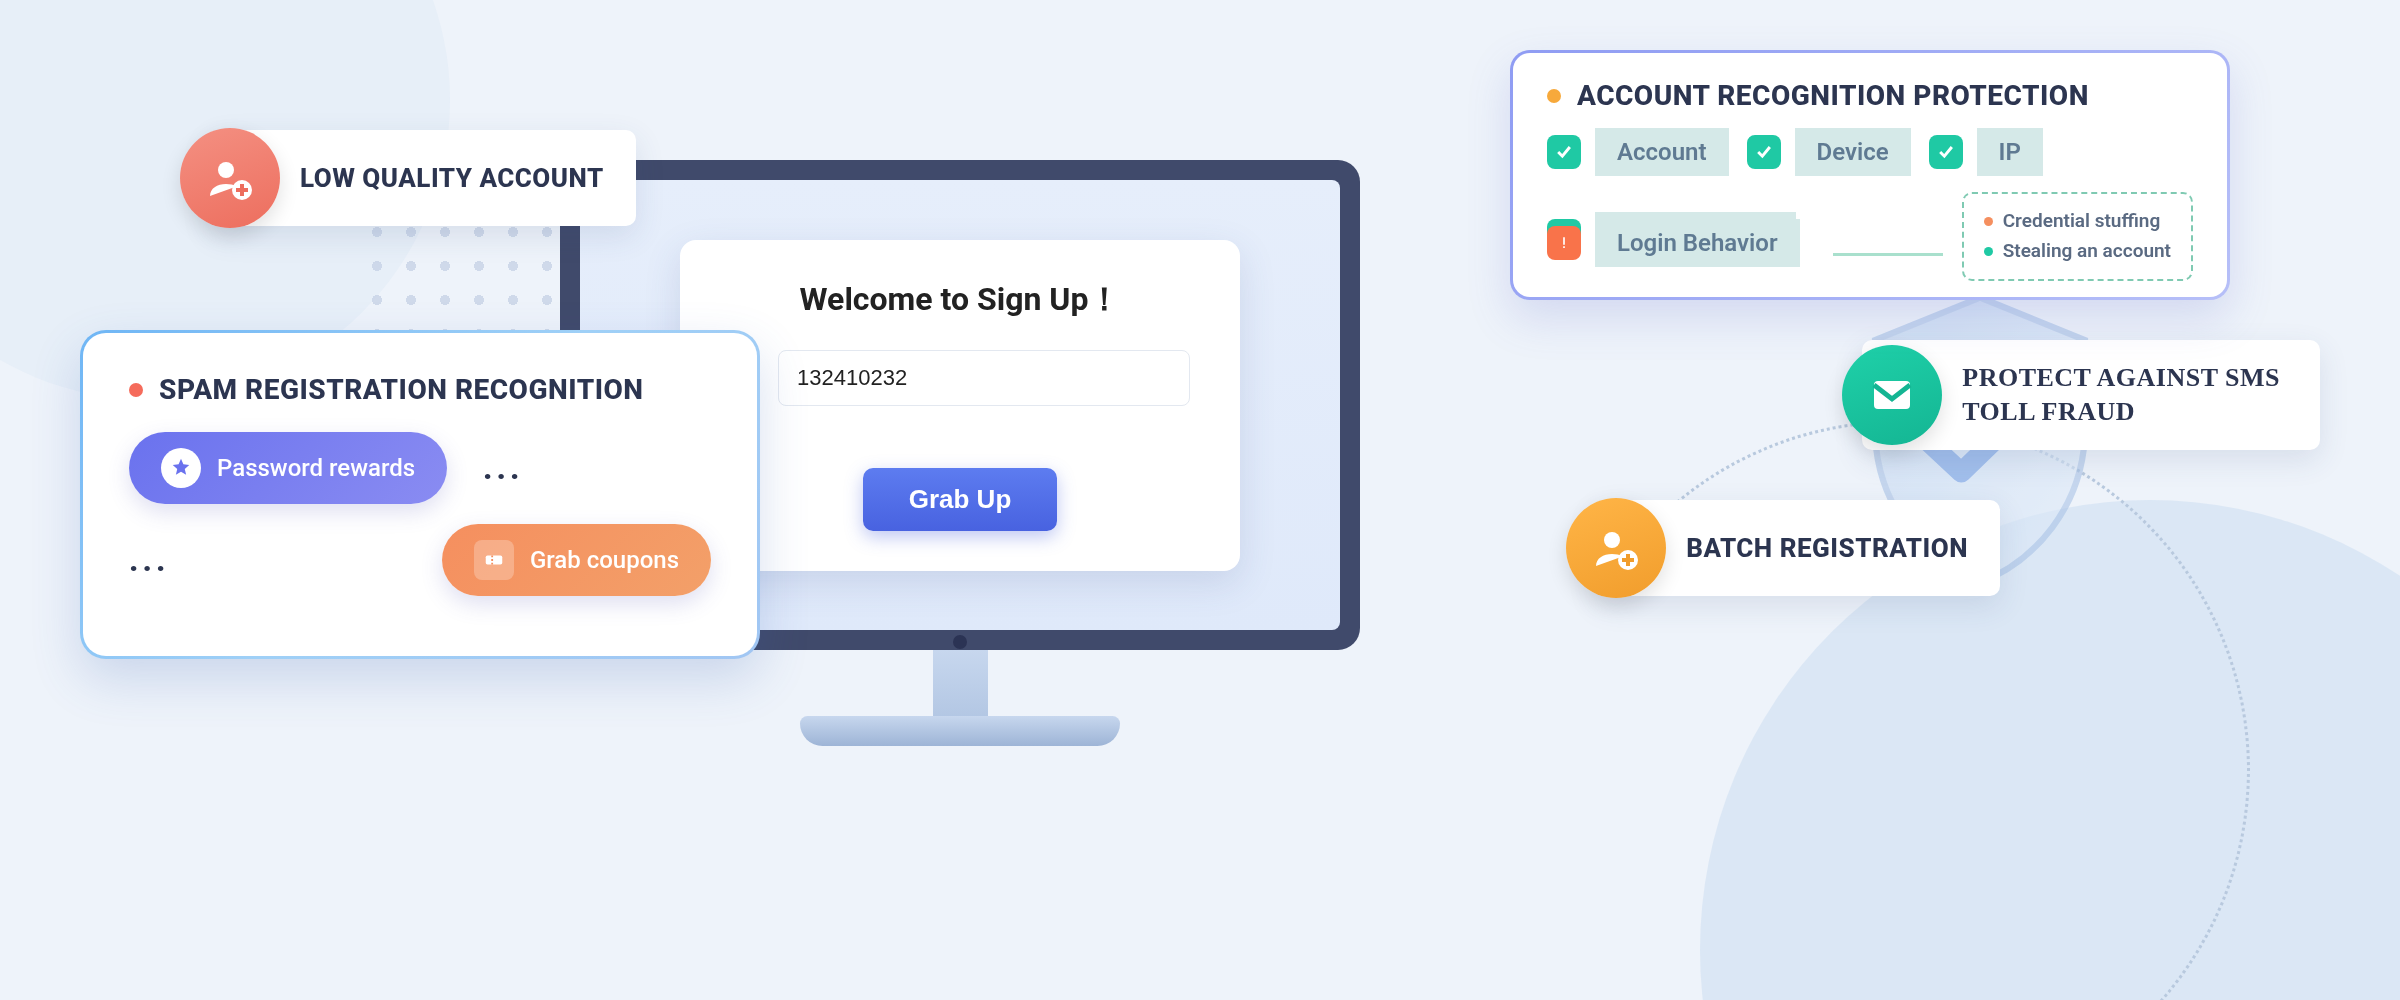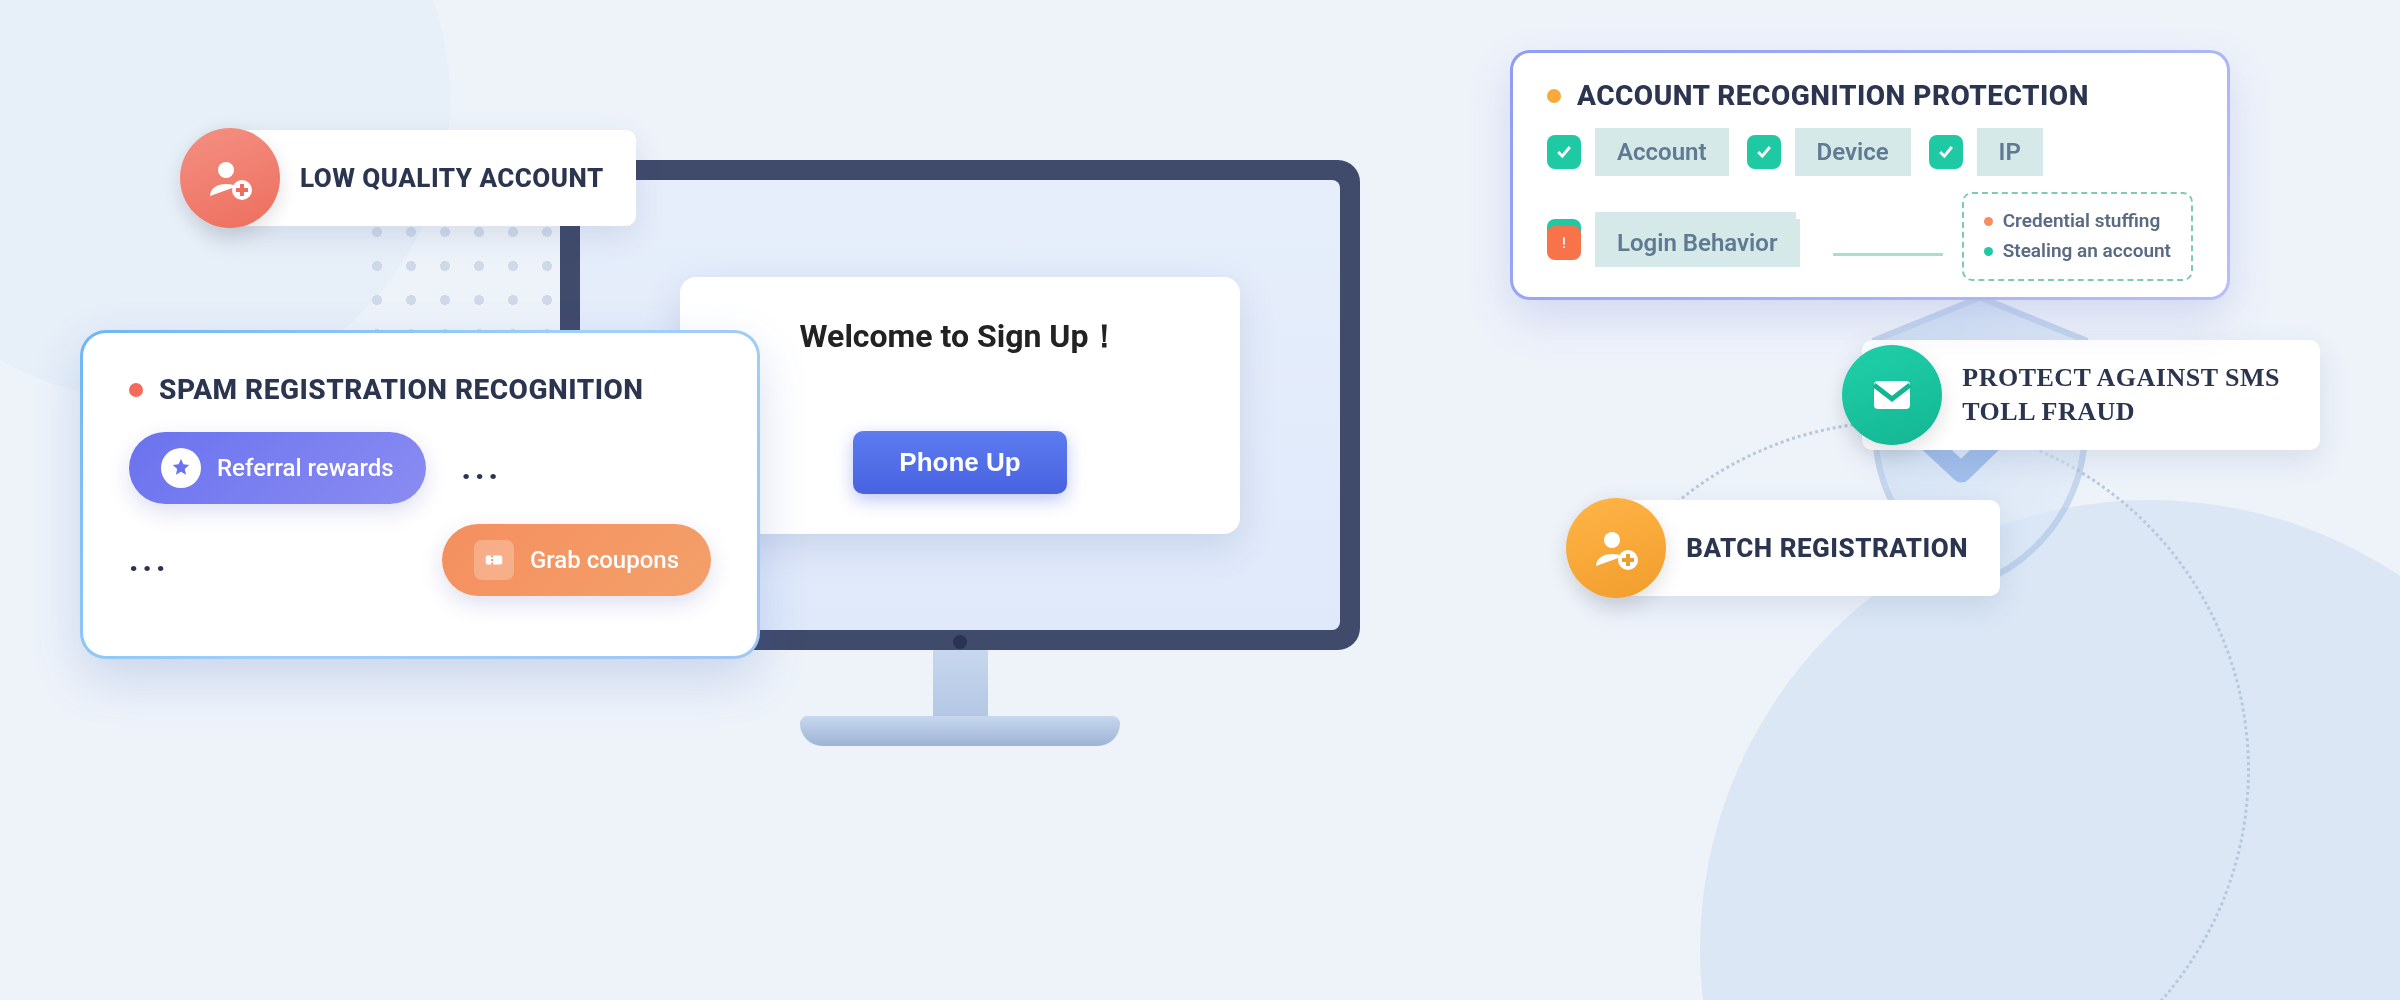--- a/index.html
+++ b/index.html
@@ -91,27 +91,36 @@
 <div class="dotted-arc"></div>
 <div class="dot-grid"></div>
 
 <div class="monitor">
   <div class="monitor-bezel">
     <div class="monitor-screen">
       <div class="signup-card">
         <div class="signup-title">Welcome to Sign Up！</div>
         <div class="field-row">
           <span class="field-icon">
+            <svg viewBox="0 0 24 24" width="28" height="28" fill="#9aa6bb">
+                <circle cx="12" cy="8" r="4.5"></circle>
+                <path d="M4 21c0-4 4-6 8-6s8 2 8 6v1H4z"></path>
+              </svg>
+          </span>
+          <input class="field-input" value="132410232" style="">
+        </div>
+        <div class="field-row">
+          <span class="field-icon">
             <svg viewBox="0 0 24 24" width="26" height="26" fill="none" stroke="#c7cfdc" stroke-width="2">
                 <rect x="5" y="10" width="14" height="10" rx="2"></rect>
                 <path d="M8 10V7a4 4 0 018 0v3"></path>
               </svg>
           </span>
         </div>
-        <button class="signup-btn">Phone Up</button>
+        <button class="signup-btn">Grab Up</button>
       </div>
     </div>
   </div>
   <div class="monitor-cam"></div>
   <div class="monitor-neck"></div>
   <div class="monitor-base"></div>
 </div>
 
 <svg class="shield" viewBox="0 0 200 240">
   <defs>
@@ -165,21 +174,21 @@
     <span class="dot red"></span>
     <span class="panel-title">SPAM REGISTRATION RECOGNITION</span>
   </div>
   <div class="pill-row">
     <span class="pill purple">
       <span class="pill-icon">
         <svg viewBox="0 0 24 24" width="22" height="22" fill="#6a72ee">
             <path d="M12 2l2.6 6 6.4.6-4.9 4.4 1.5 6.4L12 16l-5.6 3.4 1.5-6.4L3 8.6 9.4 8z"></path>
           </svg>
       </span>
-      <span>Referral rewards</span>
+      <span>Password rewards</span>
     </span>
     <span class="ellipsis">...</span>
   </div>
   <div class="pill-row">
     <span class="ellipsis">...</span>
     <span style="flex:1"></span>
     <span class="pill orange">
       <span class="pill-icon sq">
         <svg viewBox="0 0 24 24" width="22" height="22" fill="#fff">
             <rect x="3" y="7" width="18" height="10" rx="2"></rect>

